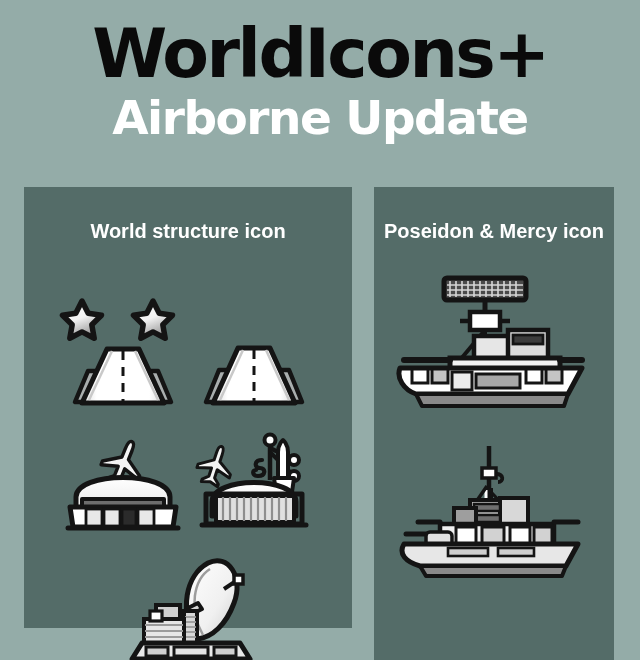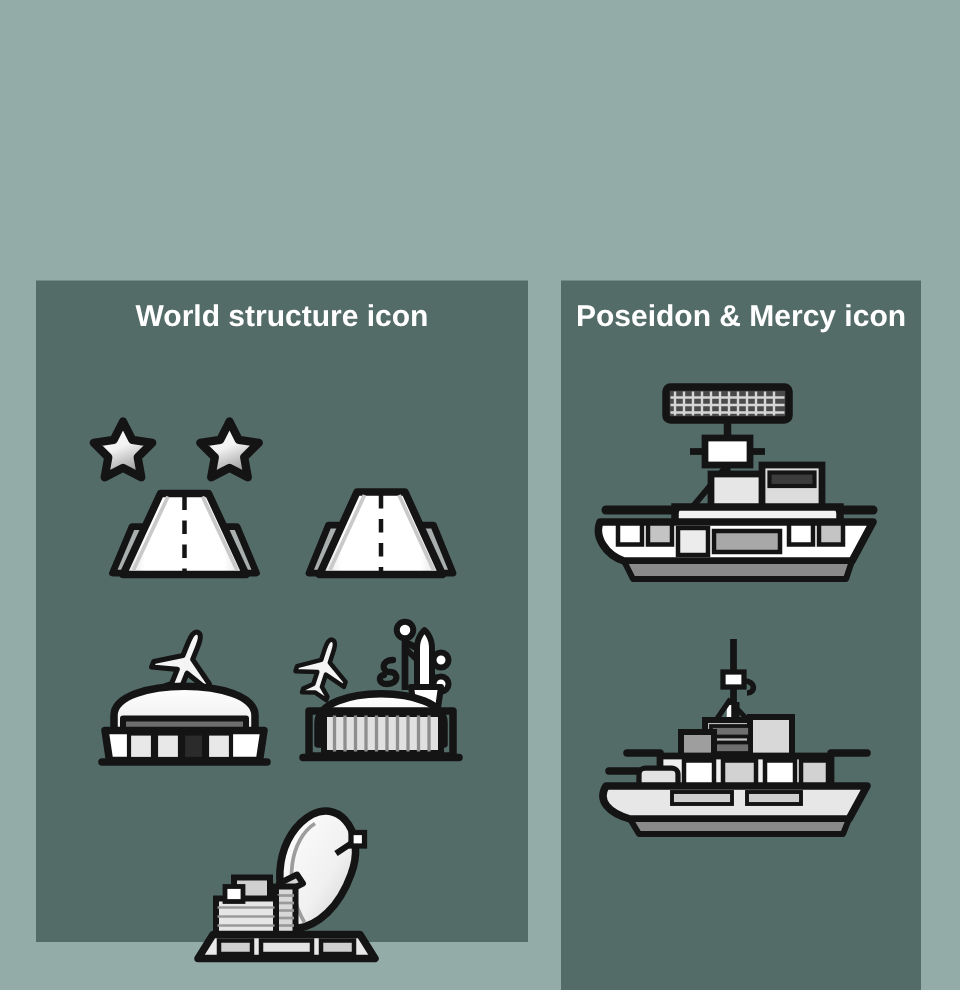--- a/index.html
+++ b/index.html
@@ -66,38 +66,42 @@
     width: 240px;
     height: 500px;
   }
   .panel-title {
     color: #ffffff;
     font-family: "Liberation Sans", sans-serif;
     font-weight: bold;
     font-size: 20px;
     line-height: 25px;
     text-align: center;
-    padding-top: 12px;
+    padding-top: 32px;
     padding-left: 6px;
     padding-right: 6px;
   }
   .icon-grid {
     position: relative;
     width: 100%;
   }
   .icon-cell {
     position: absolute;
   }
   svg { display: block; overflow: visible; }
 </style>
 </head>
 <body>
 
 <div id="poster">
 
+  <div class="header">
+    <div class="title">WorldIcons+</div>
+    <div class="subtitle">Airborne Update</div>
+  </div>
 
   <div class="panel" id="panel-left">
     <div class="panel-title">World structure icon</div>
 
     <div class="icon-grid">
 
       <div class="icon-cell" style="left:34px; top:55px;">
         <svg width="130" height="115" viewBox="0 0 130 115">
           <defs>
             <linearGradient id="gStar" x1="0" y1="0" x2="0.4" y2="1">

